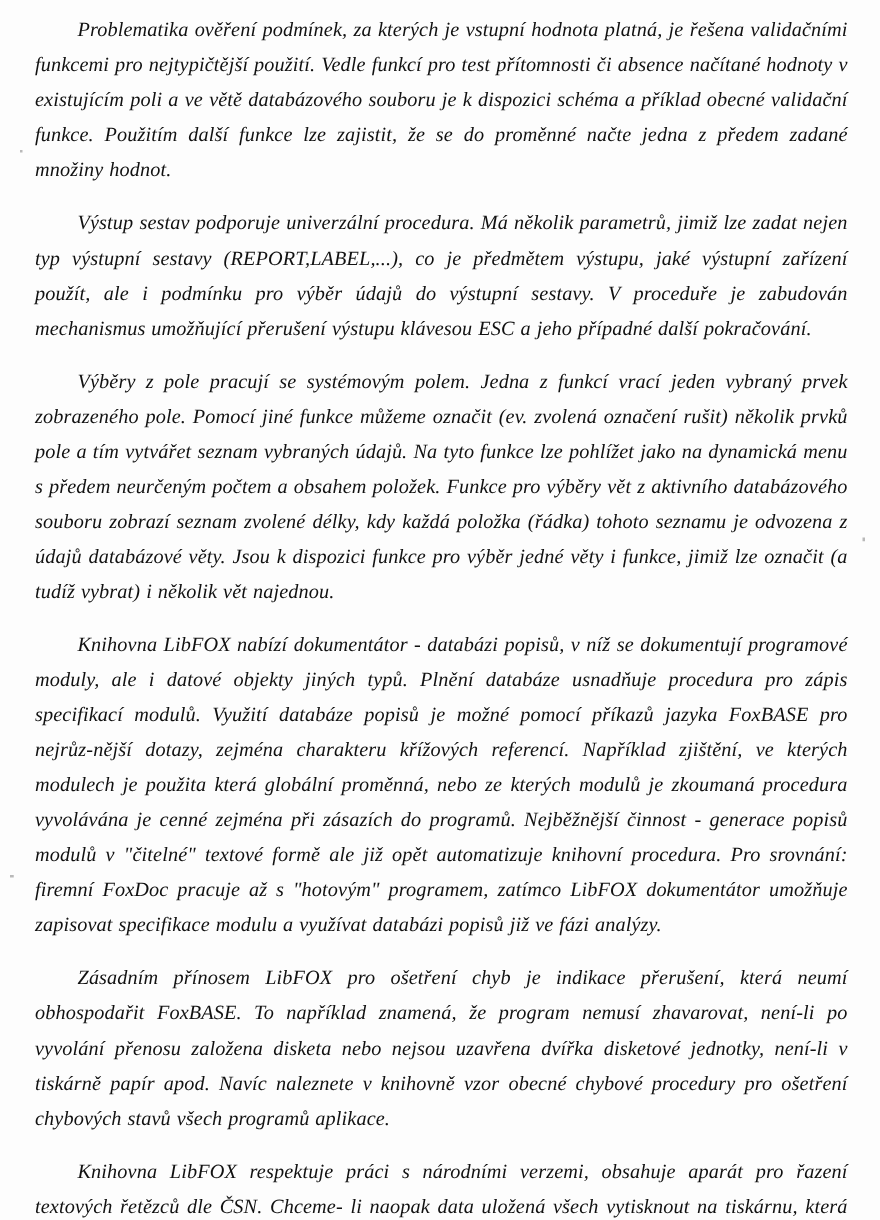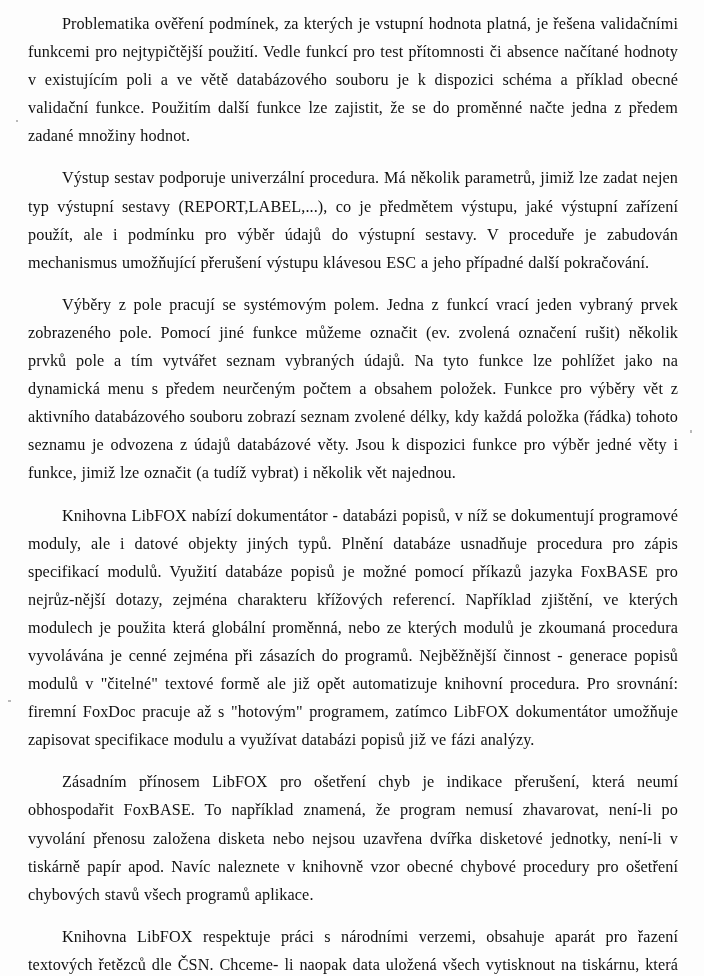--- a/index.html
+++ b/index.html
@@ -29,20 +29,21 @@
     text-align: justify;
     text-justify: inter-word;
     color: #111111;
     letter-spacing: 0.1px;
     word-spacing: 0.6px;
   }
   .para {
     margin: 0 0 0 0;
     text-indent: 34px;
     text-align: justify;
+    font-style: italic;
   }
   .para + .para {
     margin-top: 14px;
   }
   
   .speck {
     position: absolute;
     background: #b9b9b9;
     pointer-events: none;
   }

